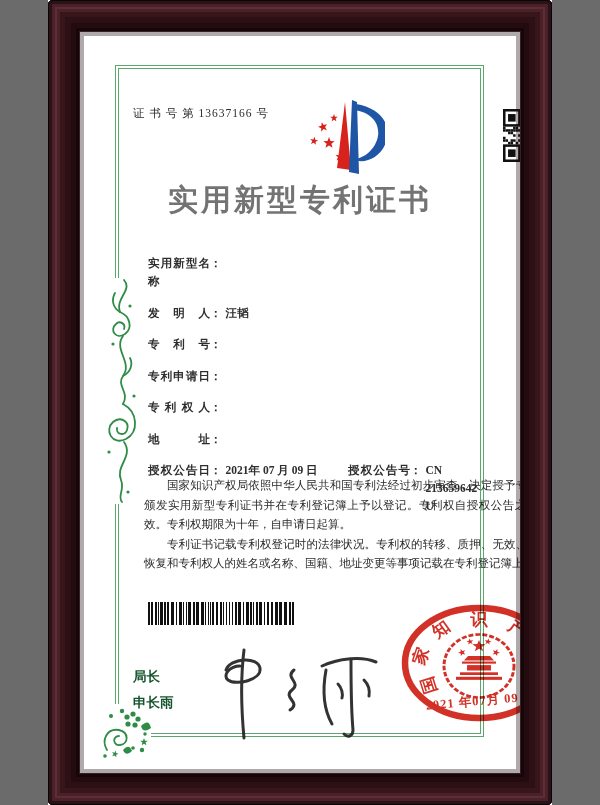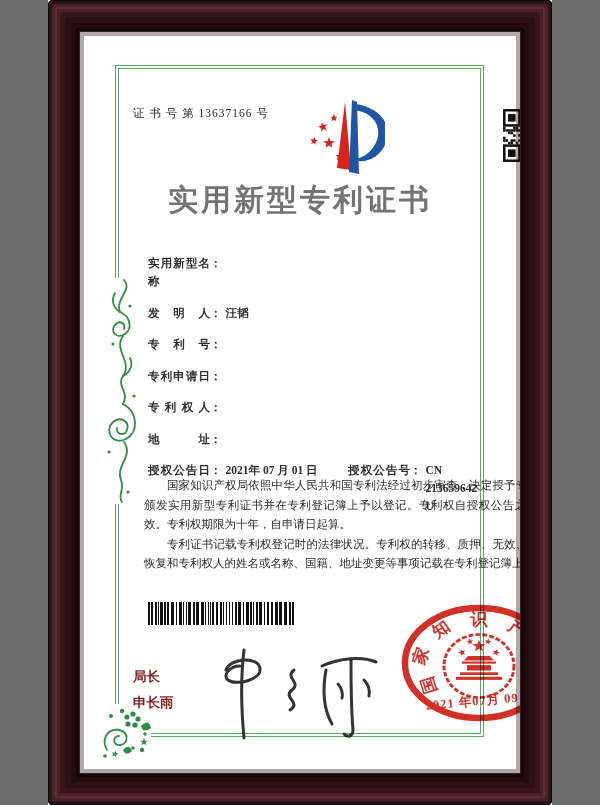--- a/index.html
+++ b/index.html
@@ -45,21 +45,21 @@
   .grant-pair1{display:flex;width:200px;flex:none;}
   .grant-pair2{display:flex;flex:1;}
   .grant-pair2 .flabel{width:62px;}
   
   .paras{position:absolute;left:64px;width:418px;top:444px;z-index:4;font-size:11.5px;color:#2b2b2b;
          line-height:19.5px;text-align:justify;}
   .paras p{margin:0;text-indent:2em;}
   
   .barcode{position:absolute;left:68px;top:570px;width:148px;height:23px;z-index:4;}
   .signer{position:absolute;left:53px;top:632px;z-index:4;font-family:"Liberation Sans","DejaVu Sans",sans-serif;
-          font-weight:700;font-size:13.5px;color:#7f1d1d;line-height:26px;}
+          font-weight:700;font-size:13.5px;color:#14532d;line-height:26px;}
   .signature{position:absolute;left:126px;top:612px;width:182px;height:100px;z-index:5;}
   
   .seal{position:absolute;left:318px;top:570px;width:162px;height:124px;z-index:6;mix-blend-mode:multiply;opacity:.95;}
   .seal svg{position:absolute;inset:0;}
   .seal-chars{position:absolute;inset:0;}
   .seal-chars span{position:absolute;font-size:17px;font-weight:700;color:var(--seal-red);
                    font-family:"Liberation Serif",serif;}
   .seal-date{position:absolute;left:0;right:0;top:91px;text-align:center;font-size:12.5px;font-weight:700;
              color:var(--seal-red);letter-spacing:1px;transform:rotate(-5deg);z-index:7;}
   .green-stroke{stroke:var(--vine-green);fill:none;stroke-width:1.8;stroke-linecap:round;}
@@ -343,21 +343,21 @@
           <span class="fcolon">：</span>
       </div>
       <div class="frow">
         <span class="flabel">地址</span>
           <span class="fcolon">：</span>
       </div>
       <div class="frow">
         <span class="grant-pair1">
           <span class="flabel">授权公告日</span>
             <span class="fcolon">：</span>
-            <span>2021年 07 月 01 日</span>
+            <span>2021年 07 月 09 日</span>
         </span>
         <span class="grant-pair2">
           <span class="flabel">授权公告号</span>
             <span class="fcolon">：</span>
             <span>CN 213659642 U</span>
         </span>
       </div>
     </div>
 
     <div class="paras">

